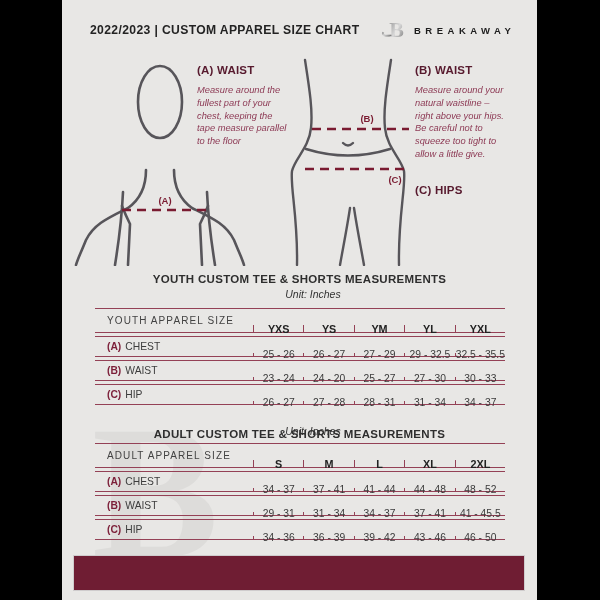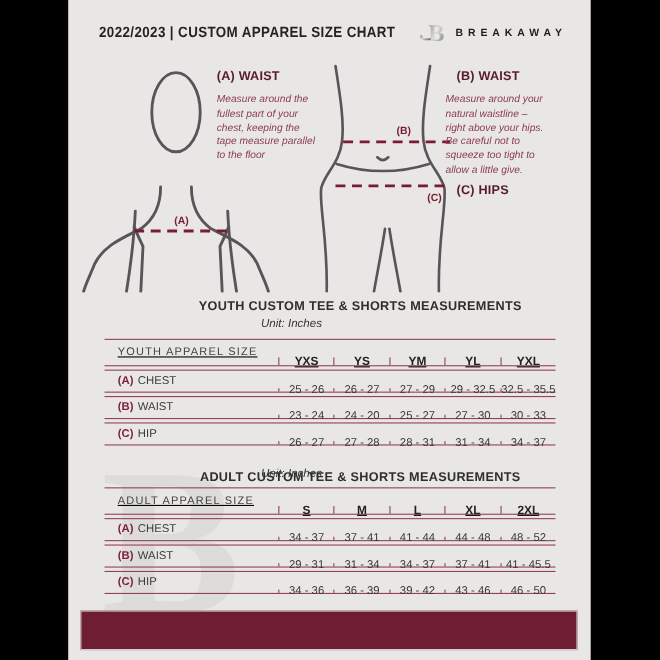--- a/index.html
+++ b/index.html
@@ -17,29 +17,29 @@
     letter-spacing:.4px;transform:scaleX(.9);transform-origin:left center;white-space:nowrap;
   }
   .brand{position:absolute;left:318px;top:15px;display:flex;align-items:center;gap:7px;}
   .brand-name{font-size:9.5px;font-weight:bold;letter-spacing:4.5px;color:#1d1d1d;white-space:nowrap;}
   
   .instr-h{position:absolute;font-size:11.5px;font-weight:bold;color:#571a2e;letter-spacing:.2px;}
   .instr-b{position:absolute;font-size:9.3px;font-style:italic;color:#8d3a55;line-height:1.38;white-space:pre-line;}
   
   .fig{position:absolute;}
   
-  .sec-title{position:absolute;width:475px;text-align:center;font-size:11.5px;font-weight:bold;color:#2e2e2e;letter-spacing:.3px;padding-left:28px;}
-  .sec-unit{position:absolute;width:406px;text-align:center;font-size:10.5px;font-style:italic;color:#333;}
+  .sec-title{position:absolute;width:475px;text-align:center;font-size:11.5px;font-weight:bold;color:#2e2e2e;letter-spacing:.3px;}
+  .sec-unit{position:absolute;width:406px;text-align:center;font-size:10.5px;font-style:italic;color:#333;padding-left:48px;}
   
   .size-table{position:absolute;left:33px;width:410px;}
   .t-row{
     display:flex;align-items:stretch;margin-bottom:3px;
     border-top:1.4px solid #944156;border-bottom:1.4px solid #944156;
   }
-  .t-row.hdr{height:23px;text-decoration:underline;}
+  .t-row.hdr{height:23px;}
   .t-row.data{height:19px;}
   .c-label{
     width:158px;display:flex;align-items:center;padding-left:12px;box-sizing:border-box;
     font-size:10.3px;color:#3c3c3c;
   }
   .t-row.hdr .c-label{letter-spacing:1.1px;font-size:10px;color:#424242;}
   .c-label .pref{color:#7c1f39;font-weight:bold;margin-right:4px;}
   .c-val{
     flex:1;display:flex;align-items:center;justify-content:center;
     border-left:1.3px solid #944156;font-size:10.3px;color:#3a3a3a;margin-top:16px;
@@ -116,28 +116,28 @@
     </svg>
 
     <div class="instr-h" style="left:135px;top:64px;">(A) WAIST</div>
     <div class="instr-b" style="left:135px;top:84px;width:118px;">Measure around the
 fullest part of your
 chest, keeping the
 tape measure parallel
 to the floor</div>
 
     <div class="instr-h" style="left:353px;top:64px;">(B) WAIST</div>
-    <div class="instr-b" style="left:343px;top:84px;width:118px;">Measure around your
+    <div class="instr-b" style="left:353px;top:84px;width:118px;">Measure around your
 natural waistline –
 right above your hips.
 Be careful not to
 squeeze too tight to
 allow a little give.</div>
 
-    <div class="instr-h" style="left:353px;top:167px;">(C) HIPS</div>
+    <div class="instr-h" style="left:353px;top:184px;">(C) HIPS</div>
 
     <div class="sec-title" style="top:273px;">YOUTH CUSTOM TEE &amp; SHORTS MEASUREMENTS</div>
     <div class="sec-unit" style="top:288px;">Unit: Inches</div>
 
     <div class="size-table" style="top:308px;">
       <div class="t-row hdr">
         <div class="c-label">YOUTH APPAREL SIZE</div>
         <div class="c-val">YXS</div>
         <div class="c-val">YS</div>
         <div class="c-val">YM</div>

